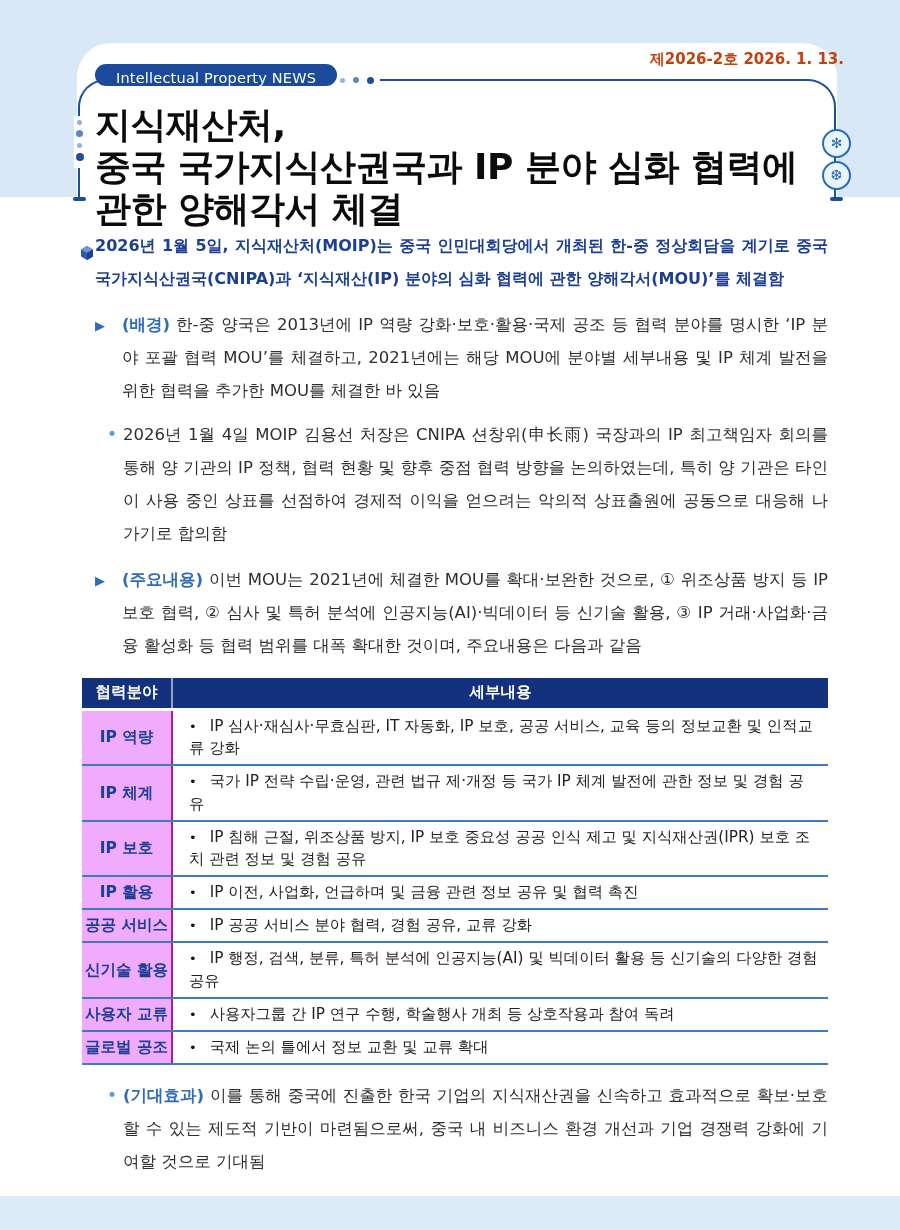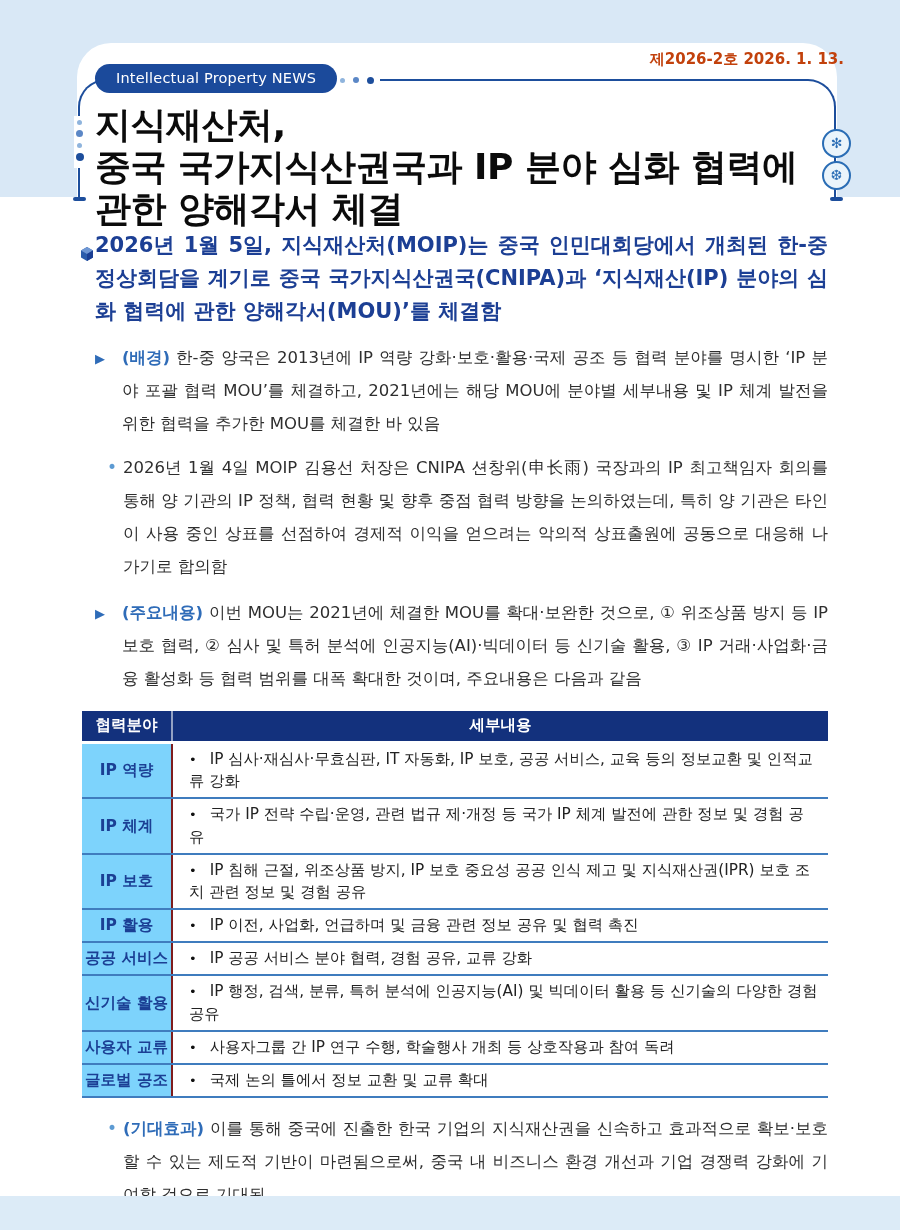--- a/index.html
+++ b/index.html
@@ -23,51 +23,51 @@
   .gap-left { position:absolute; left:74px; top:116px; width:10px; height:52px; background:#fff; }
   .hdot { position:absolute; border-radius:50%; }
   .hdot.d1 { width:5px; height:5px; background:#8fb4dd; left:340px; top:78px; }
   .hdot.d2 { width:6px; height:6px; background:#5b87c6; left:353px; top:77px; }
   .hdot.d3 { width:7px; height:7px; background:#1d4e9c; left:367px; top:77px; }
   .vdot { position:absolute; border-radius:50%; left:76px; }
   .vdot.v1 { width:5px; height:5px; background:#8fb4dd; top:120px; left:77px; }
   .vdot.v2 { width:7px; height:7px; background:#5b87c6; top:130px; }
   .vdot.v3 { width:5px; height:5px; background:#8fb4dd; top:143px; left:77px; }
   .vdot.v4 { width:8px; height:8px; background:#1d4e9c; top:153px; }
-  .news-pill { position:absolute; left:95px; top:64px; height:29px; padding:0 21px;
+  .news-pill { position:absolute; left:95px; top:64px; height:22px; padding:0 21px;
     background:#1b4a9b; color:#fff; border-radius:15px; font-size:14.5px;
     line-height:29px; letter-spacing:.2px; white-space:nowrap; }
   .issue-no { position:absolute; right:56px; top:50px; color:#c2410c; font-weight:bold; font-size:15px; }
   .ornament { position:absolute; left:822px; width:29px; height:29px; border-radius:50%;
     background:#eaf4fb; border:2px solid #2a6db5; color:#2a6db5; text-align:center;
     line-height:25px; font-size:14px; }
   .orn-top { top:129px; } .orn-bottom { top:161px; }
   .doc-title { position:absolute; left:95px; top:104px; width:740px;
     font-size:36px; line-height:42px; font-weight:800; color:#0b0b0b; letter-spacing:-.5px; }
   
   .content { position:absolute; left:82px; top:229px; width:746px; }
   .lead { position:relative; margin-left:13px; color:#1c3f94; font-weight:bold;
-    font-size:21px; line-height:33px; text-align:justify; }
+    font-size:16px; line-height:33px; text-align:justify; }
   .cube { position:absolute; left:-14px; top:9px; }
   .b-arrow { position:relative; margin:13px 0 0 13px; padding-left:27px;
     font-size:16.5px; line-height:33px; color:#2e2e2e; text-align:justify; }
   .b-arrow .arr { position:absolute; left:0; top:1px; color:#2f6cb8; font-size:13px; }
   .b-dot { position:relative; margin:11px 0 0 13px; padding-left:28px;
     font-size:16.5px; line-height:33px; color:#2e2e2e; text-align:justify; }
   .b-dot .dt { position:absolute; left:12px; top:0; color:#5d9bd3; font-size:17px; }
   .marker { color:#2f6cb8; font-weight:bold; margin-right:6px; }
   .marker:empty { margin-right:0; }
   
   table.coop { width:100%; border-collapse:collapse; margin-top:16px; table-layout:fixed; }
   table.coop th { background:#13317d; color:#fff; font-size:15.5px; font-weight:bold;
     padding:4px 0 5px; border-bottom:3px solid #fff; }
   table.coop th + th { border-left:2px solid rgba(255,255,255,.55); }
   table.coop td { border-bottom:2px solid #3f7cbe; vertical-align:middle; }
-  td.field { width:110px; background:#7dd3fc; color:#1b3f94; font-weight:bold;
-    text-align:center; font-size:15.5px; border-right:2px solid #7f1d1d; padding:4px 2px; }
+  td.field { width:110px; background:#f0abfc; color:#1b3f94; font-weight:bold;
+    text-align:center; font-size:15.5px; border-right:2px solid #a21caf; padding:4px 2px; }
   td.detail { padding:4px 10px 5px 16px; font-size:15.3px; color:#222; line-height:1.45; }
   .cell-dot { display:inline-block; margin-right:13px; font-size:13px; color:#111; }
 </style>
 </head>
 <body>
 
 <div class="top-band"></div>
 
 <div class="header-card"></div>
 <div class="frame-line"></div>

